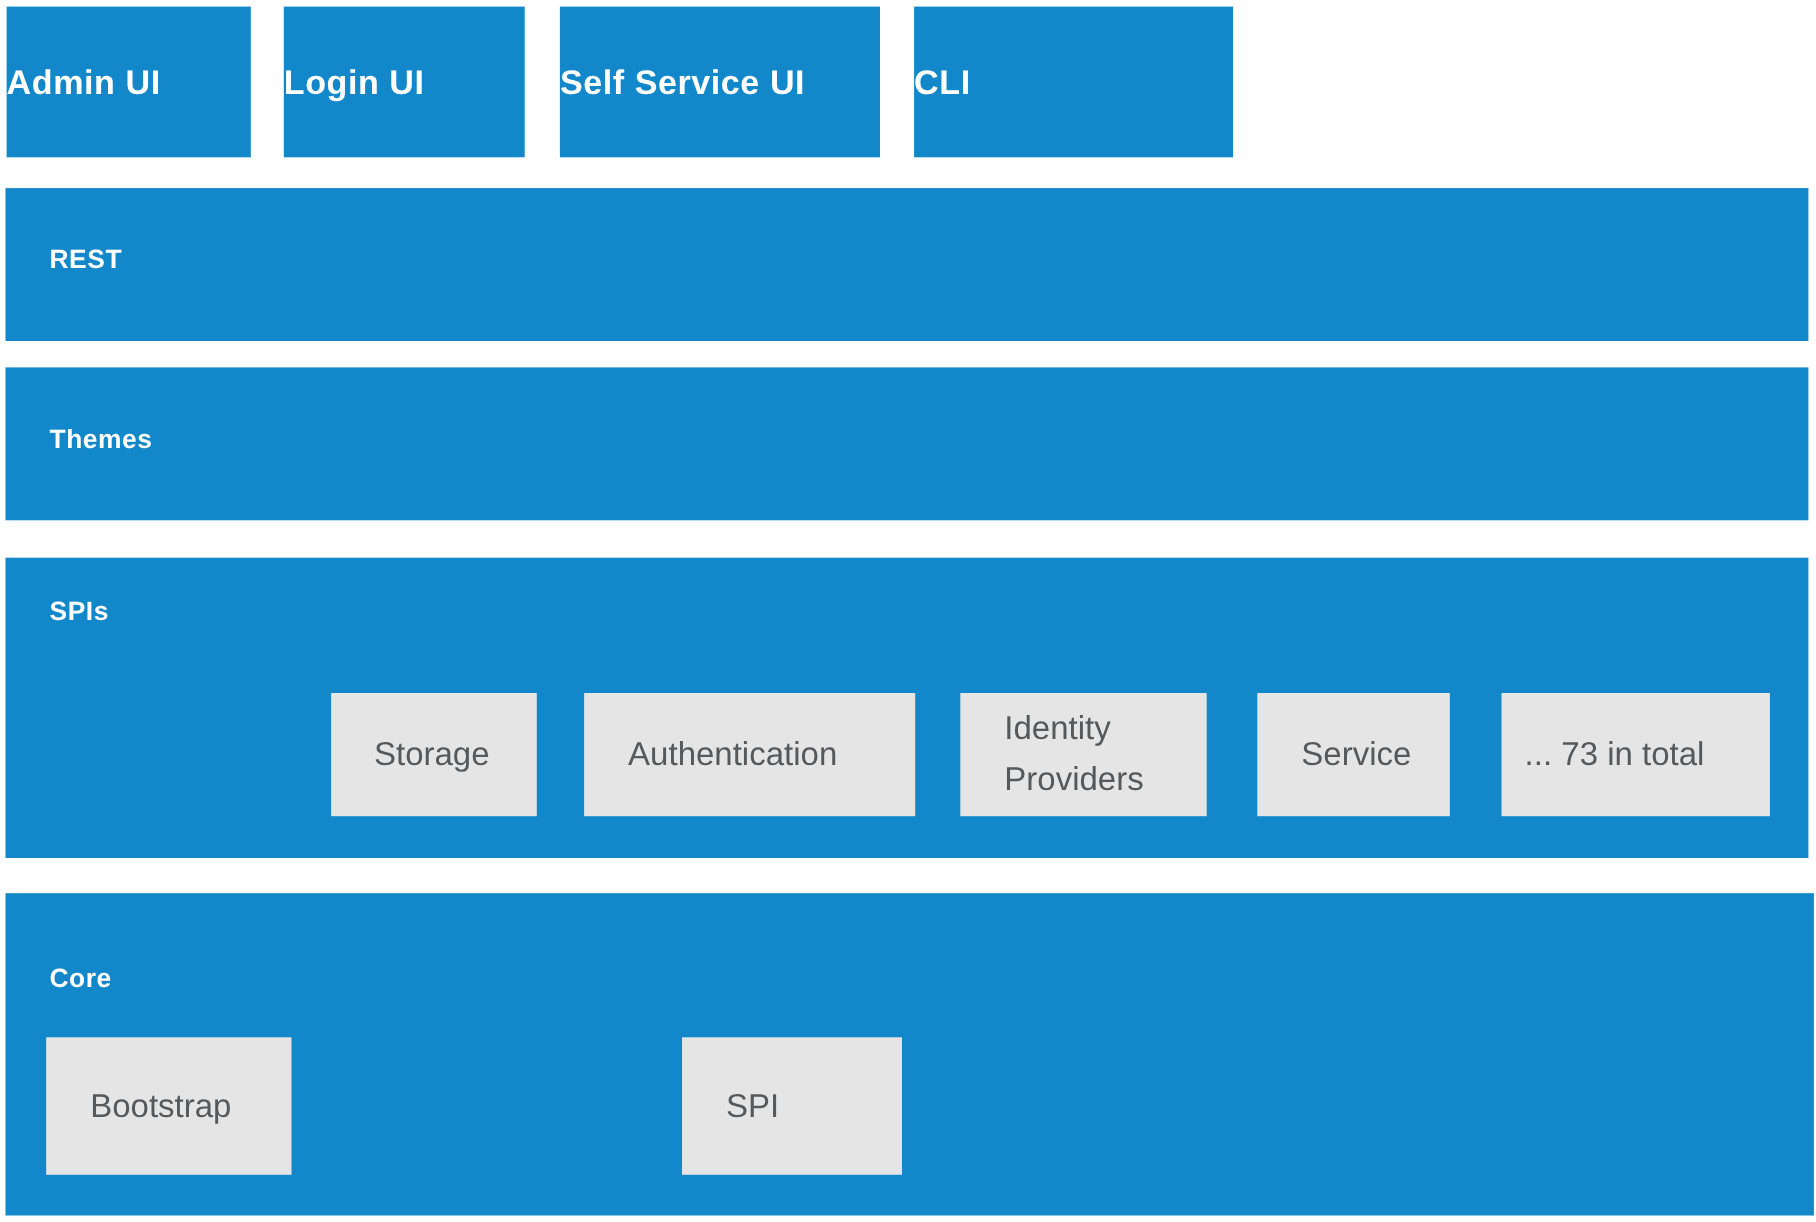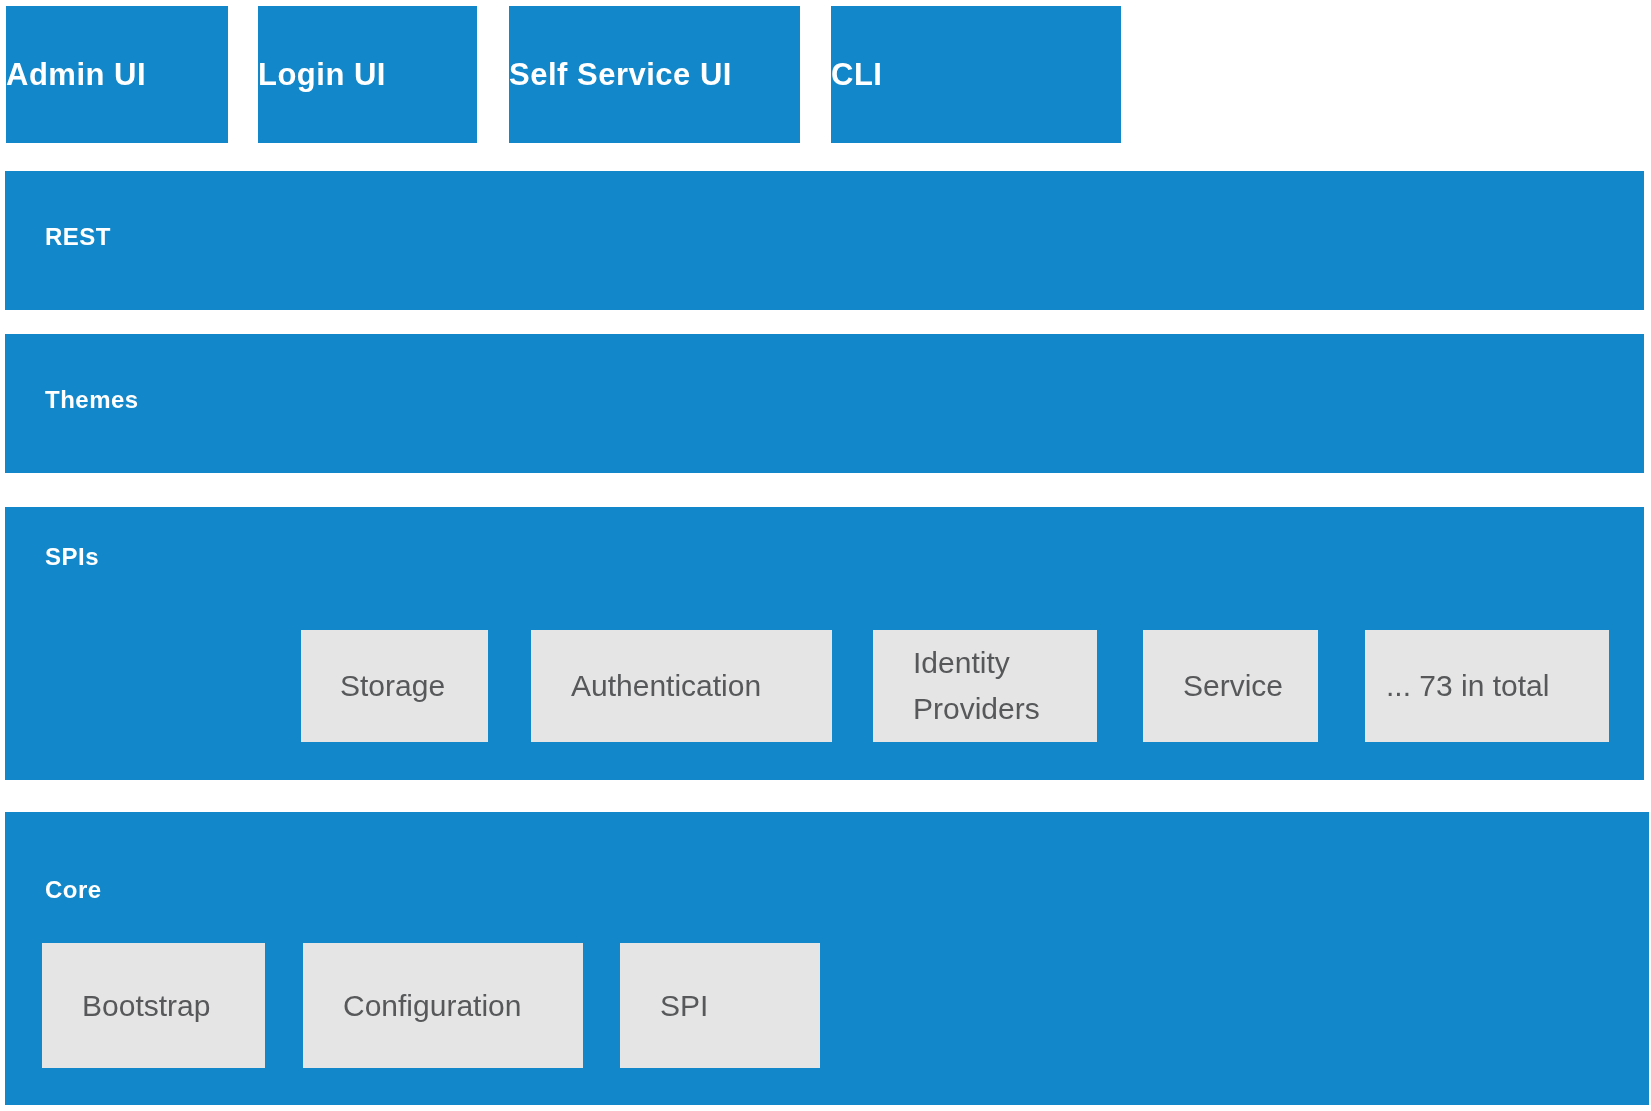--- a/index.html
+++ b/index.html
@@ -118,21 +118,18 @@
     <div class="gray-box g5">
       <span>... 73 in total</span>
     </div>
   </div>
 
   <div class="layer core">
     <span class="layer-label">Core</span>
     <div class="gray-box c0">
       <span>Bootstrap</span>
     </div>
-    <div class="gray-box c1">
-      <span>Configuration</span>
-    </div>
     <div class="gray-box c2">
       <span>SPI</span>
     </div>
   </div>
 
 </div>
 
 </body></html>

